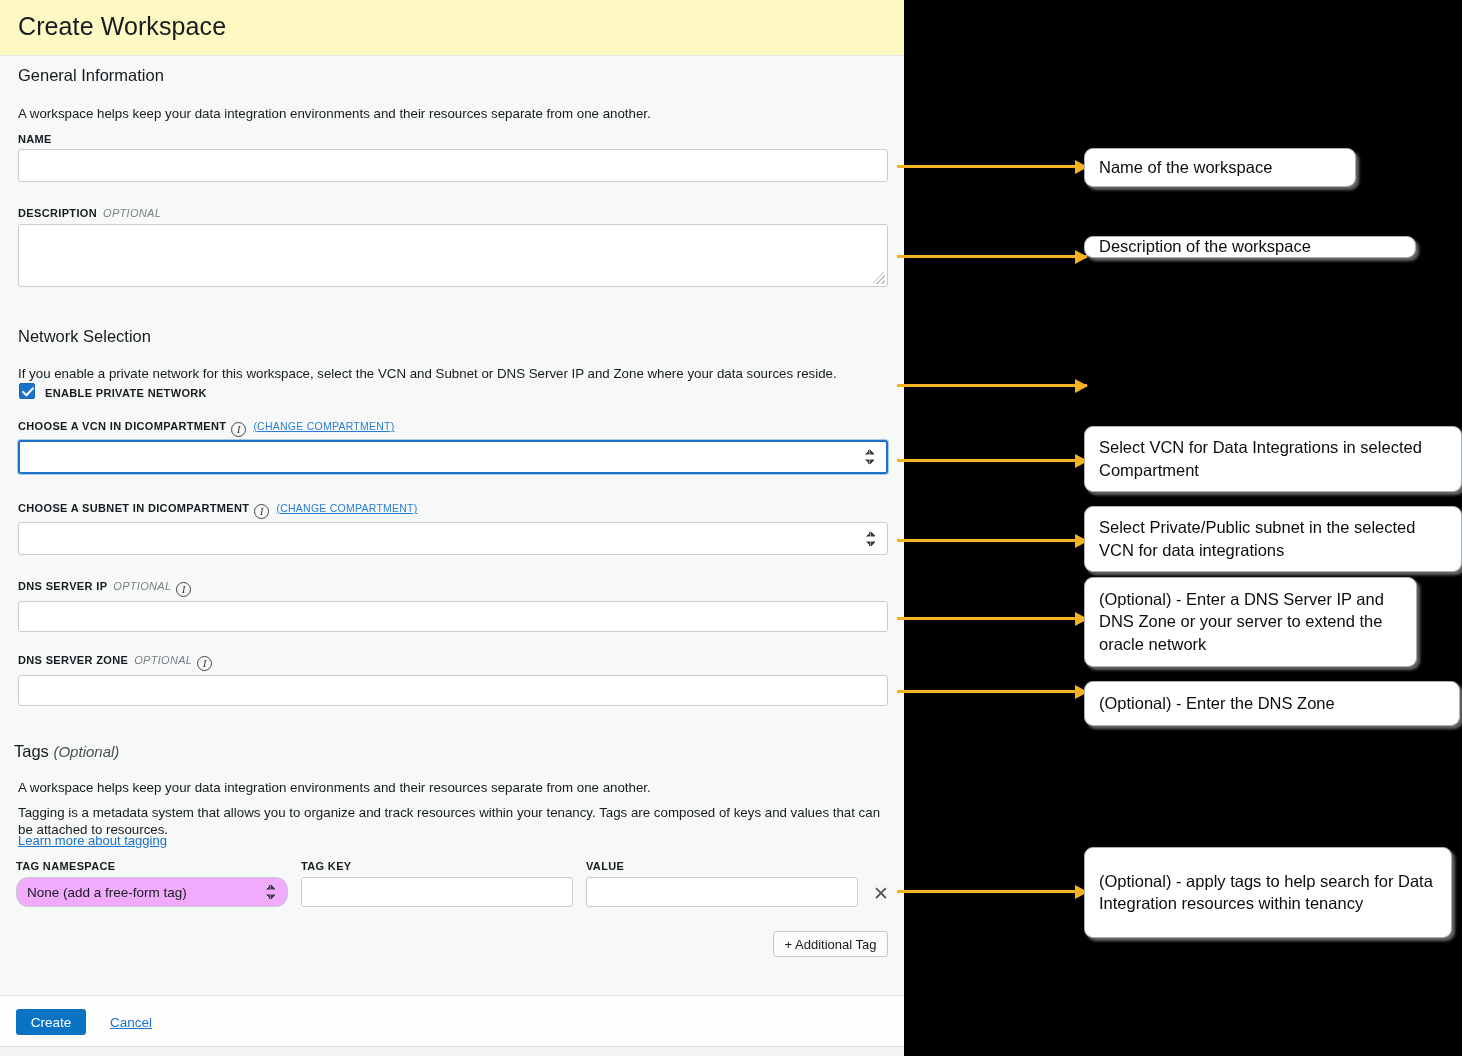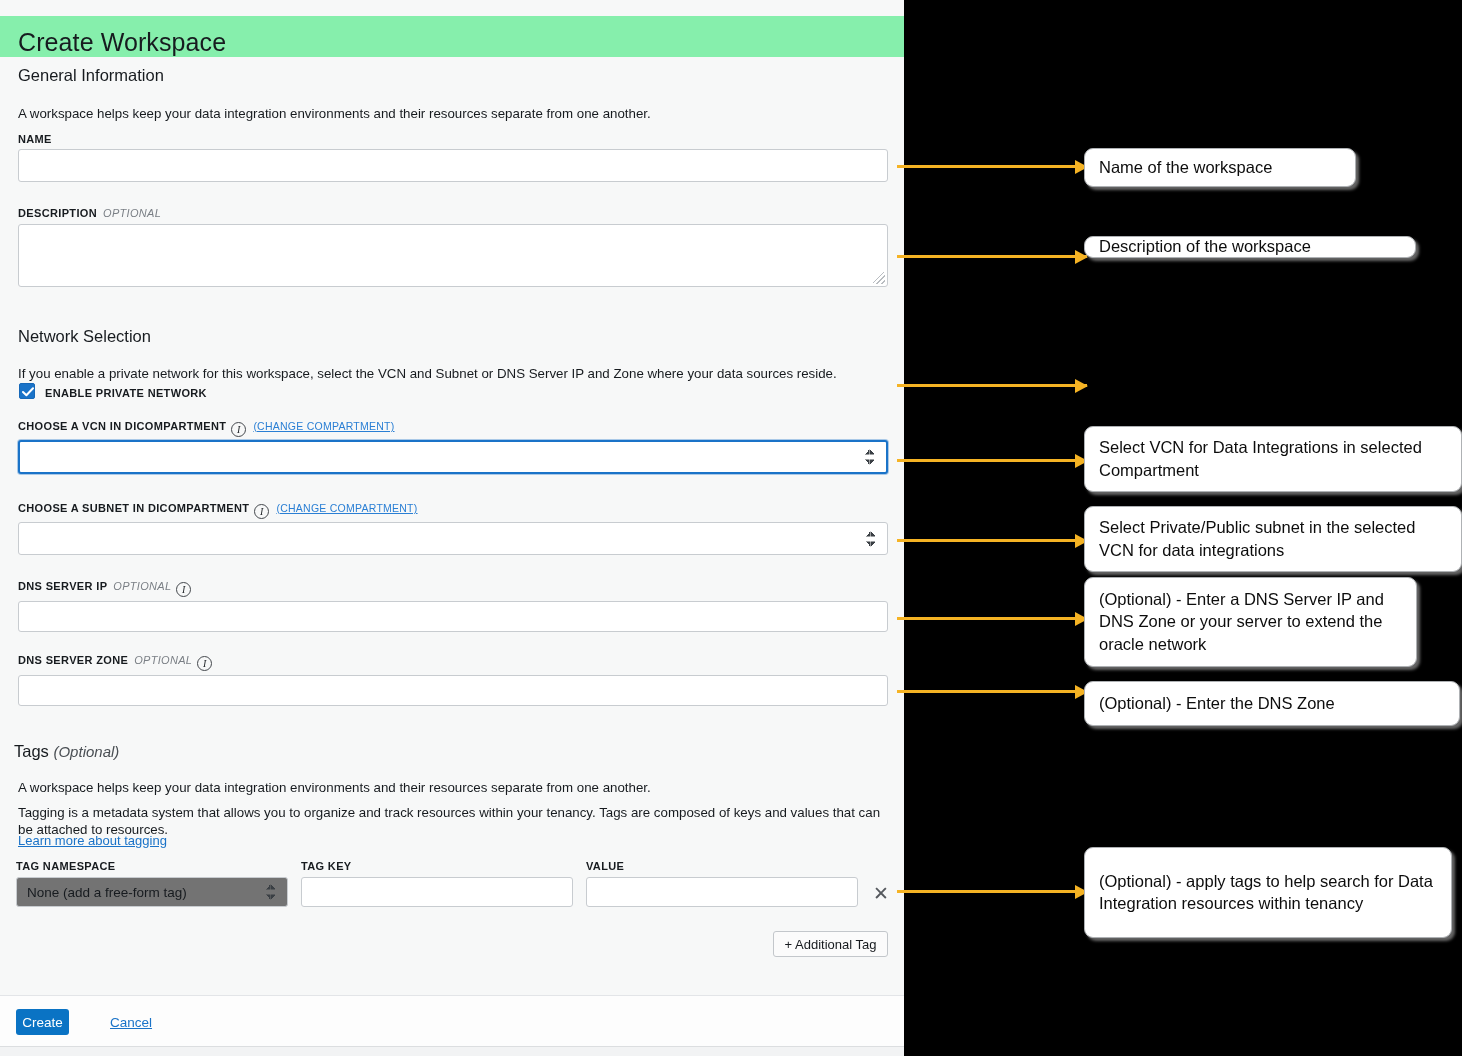--- a/index.html
+++ b/index.html
@@ -11,22 +11,22 @@
     overflow:hidden;
     position:relative;
   }
 
   
   #form-panel{
     position:absolute; left:0; top:0; width:904px; height:1056px;
     background:#f7f8f8;
   }
   #form-header{
-    position:absolute; left:0; top:16px; width:1084px; height:56px;
-    background:#86efac; border-bottom:1px solid #e3e5e8;
+    position:absolute; left:0; top:0; width:1084px; height:56px;
+    background:#fef9c3; border-bottom:1px solid #e3e5e8;
   }
   #page-title{
     position:absolute; left:18px; top:12px;
     font-size:25px; color:#171b1f; font-weight:400; letter-spacing:.1px;
   }
   #help-link{
     position:absolute; right:16px; top:20px;
     font-size:13.5px; color:#1a73c8; text-decoration:underline; cursor:pointer;
   }
 
@@ -112,22 +112,22 @@
     position:absolute; font-size:11px; color:#171b1f; font-weight:700;
     letter-spacing:.35px;
   }
 
   #learn-more{
     position:absolute; font-size:13px; color:#1a73c8;
     text-decoration:underline; cursor:pointer;
   }
 
   .sel-box{
-    position:absolute; background:#737373; border:1px solid #c8ccd0;
-    border-radius:3px; font-size:13.5px; color:#171b1f;
+    position:absolute; background:#f0abfc; border:1px solid #c8ccd0;
+    border-radius:12px; font-size:13.5px; color:#171b1f;
     padding:0 26px 0 10px; display:flex; align-items:center; cursor:pointer;
   }
   #remove-tag{
     position:absolute; font-size:19px; color:#55595e; cursor:pointer;
     font-weight:300; line-height:1;
   }
   #additional-tag{
     position:absolute; background:#fbfbfb; border:1px solid #c3c7cb;
     border-radius:3px; font-size:13px; color:#171b1f; cursor:pointer;
     display:flex; align-items:center; justify-content:center;
@@ -244,21 +244,21 @@
 
     <div class="field-label" style="left:586px; top:803px;">VALUE</div>
     <div class="txt-input" style="left:586px; top:820px; width:272px; height:30px;"></div>
 
     <div id="remove-tag" style="left:873px; top:827px;">✕</div>
 
     <div id="additional-tag" style="left:773px; top:874px; width:115px; height:26px;">+ Additional Tag</div>
   </div>
 
   <div id="form-footer">
-    <div id="create-button" style="left:16px; top:13px; width:53px; height:26px;">Create</div>
+    <div id="create-button" style="left:16px; top:13px; width:70px; height:26px;">Create</div>
     <div id="cancel-link" style="left:94px; top:19px;margin-left:16px;">Cancel</div>
   </div>
   <div id="bottom-strip"></div>
 </div>
 
 <div id="annotation-layer">
 
   <span class="arrow" style="left:-7px; top:165px; width:190px;"></span>
   <div class="callout" style="left:180px; top:148px; width:272px; height:39px;">
     <span>Name of the workspace</span>

